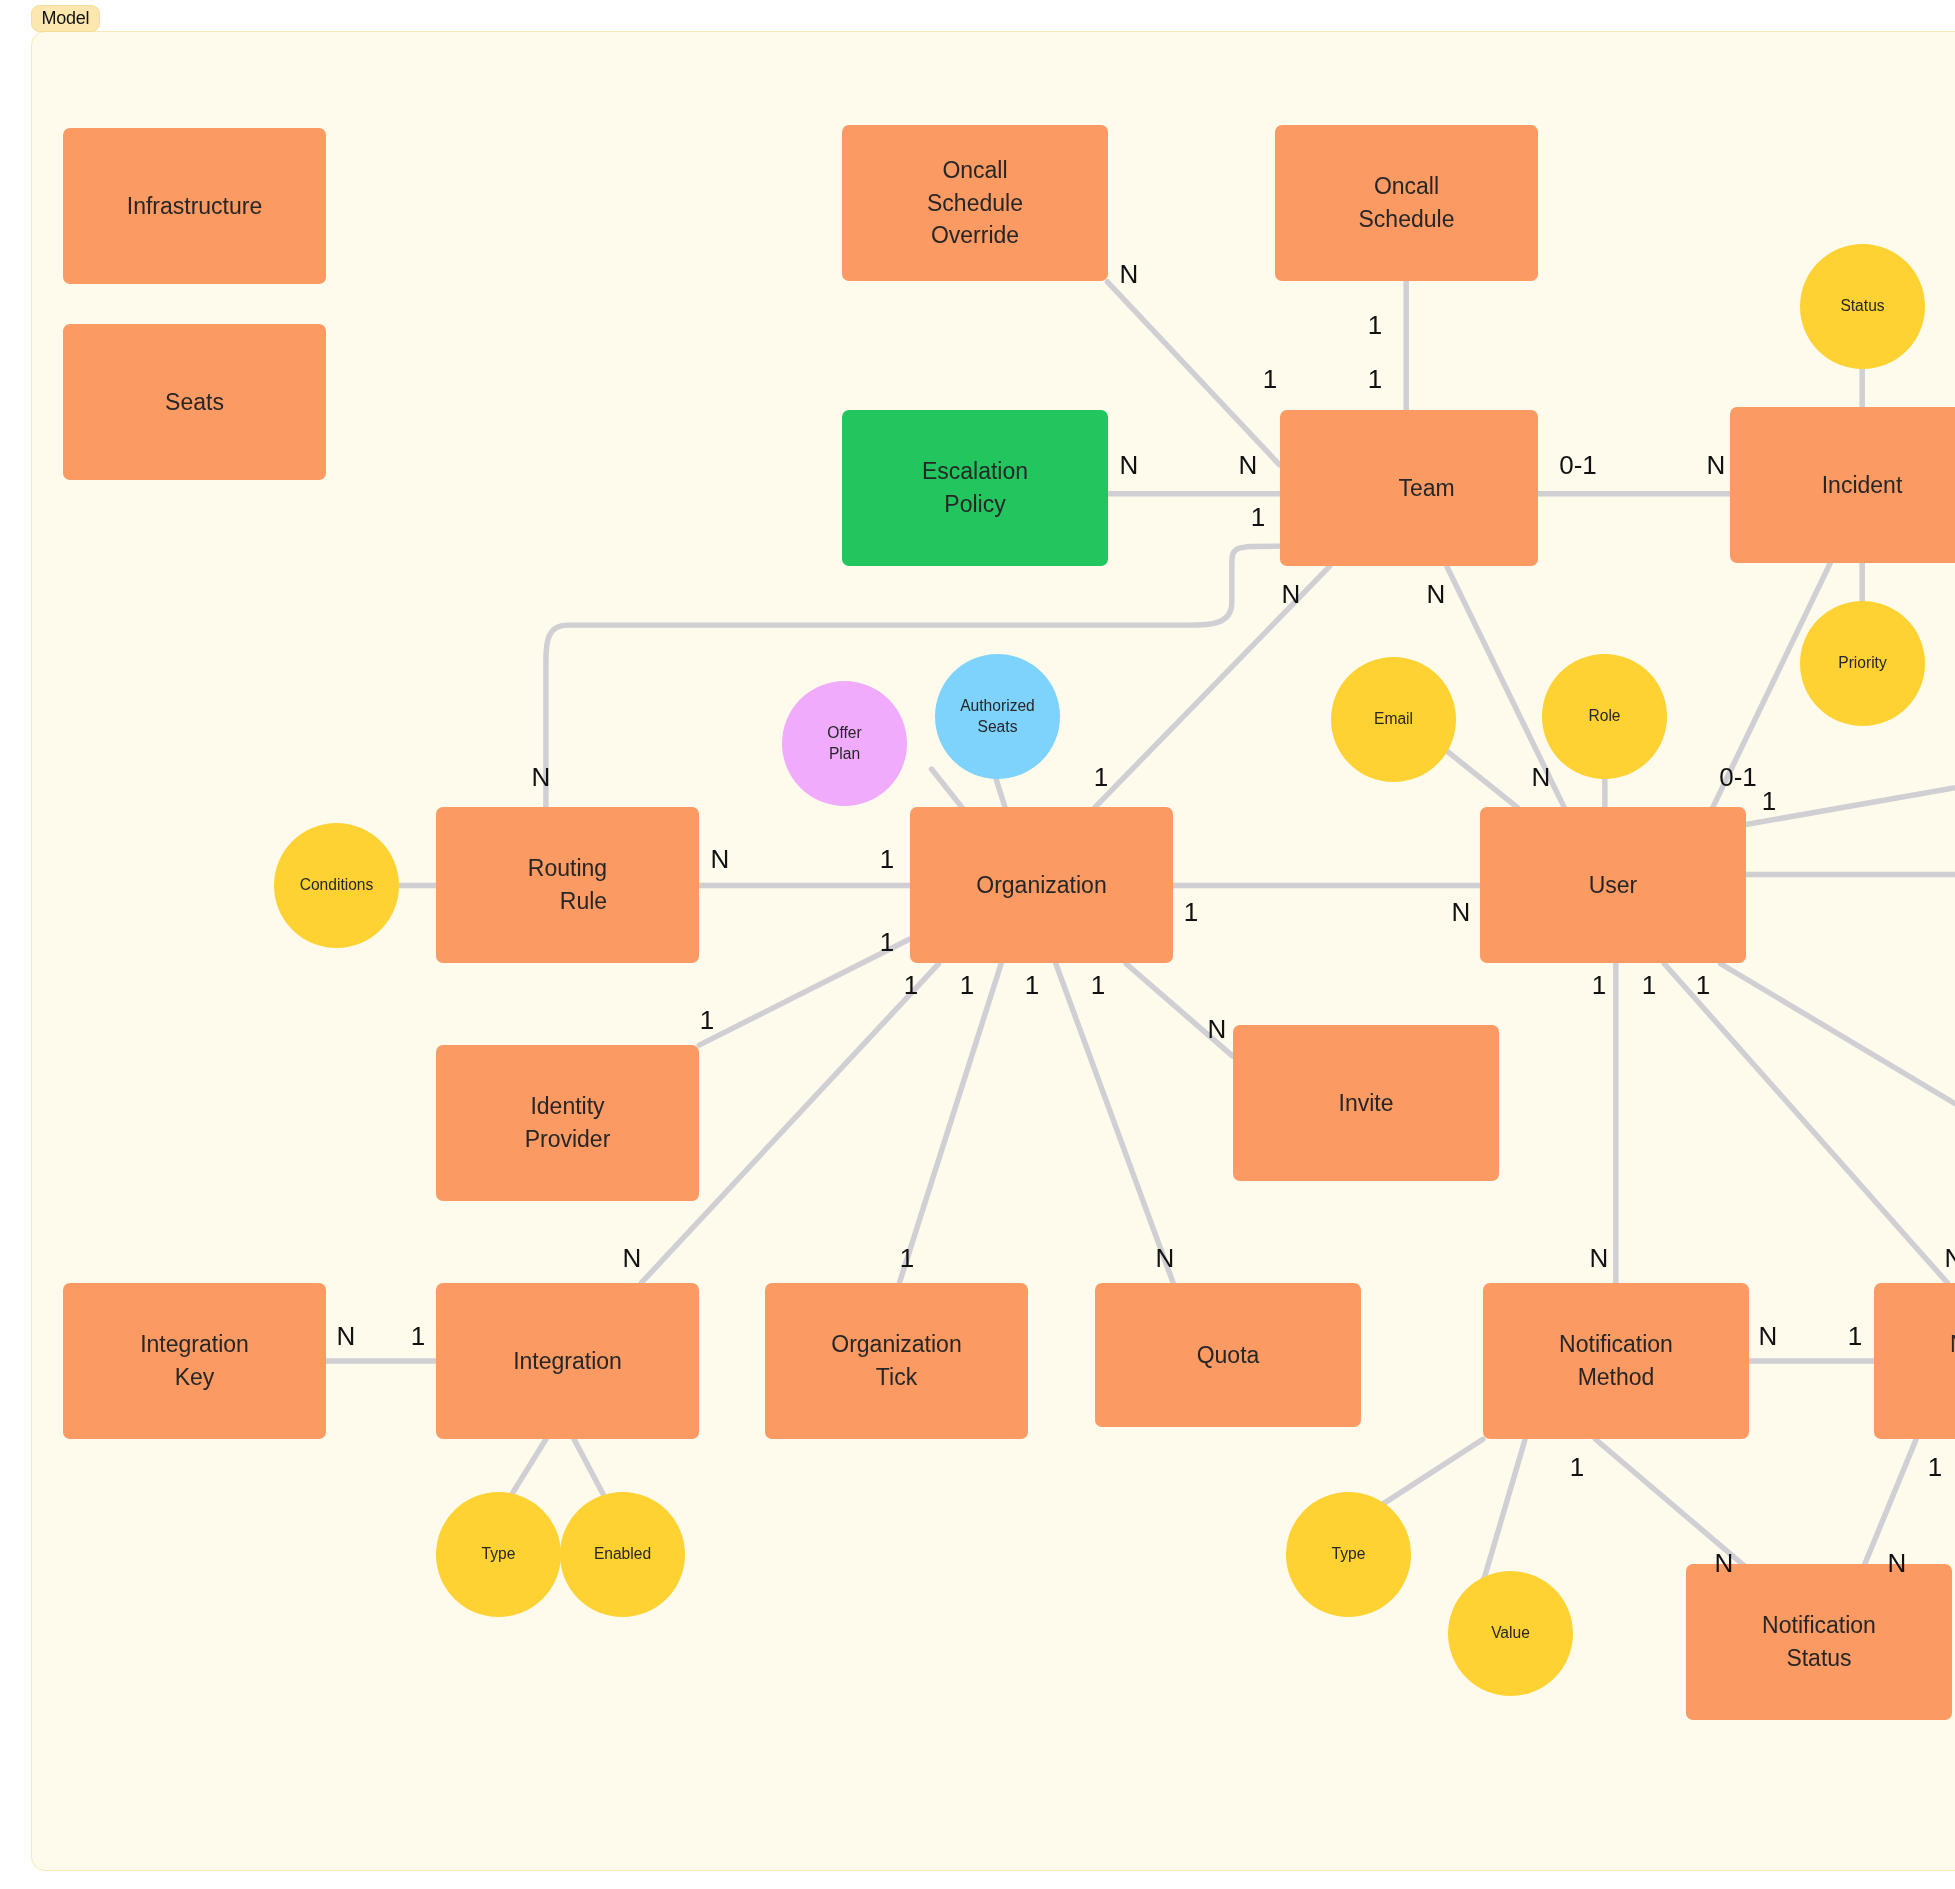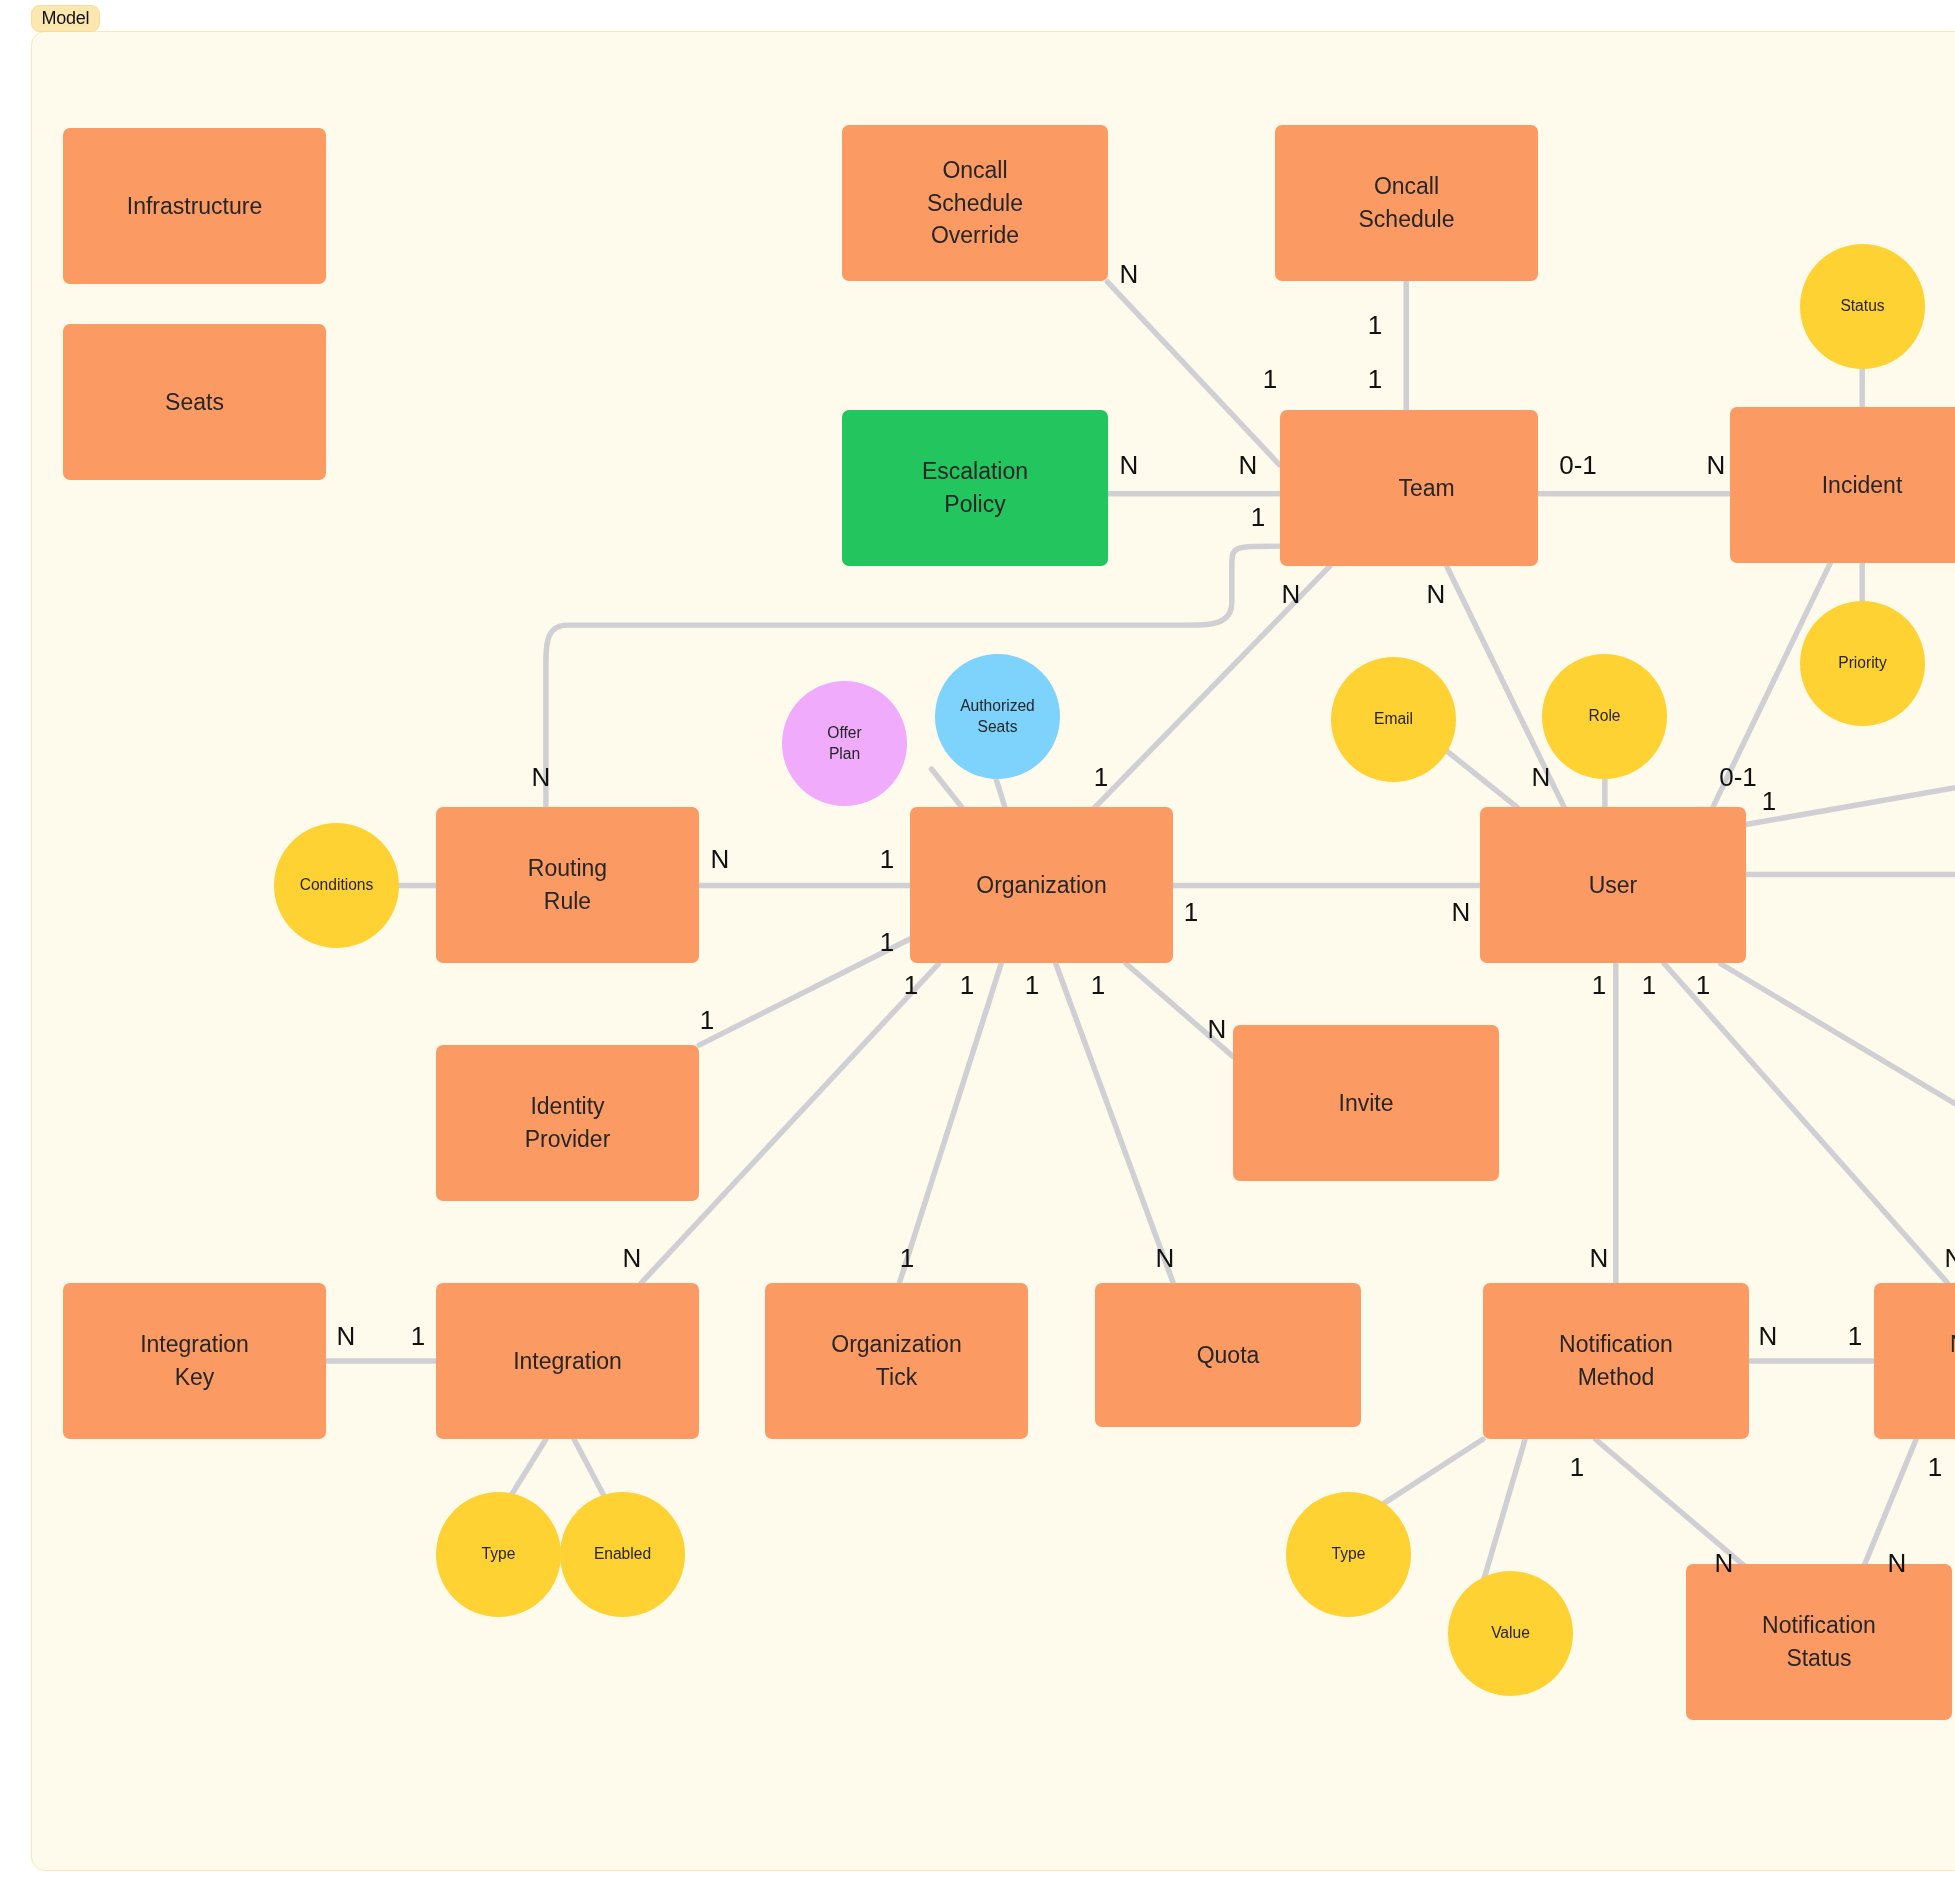--- a/index.html
+++ b/index.html
@@ -163,21 +163,21 @@
         <span style="white-space: pre-line;">Escalation
 Policy</span>
       </div>
       <div class="entity" style="left: 1280px; top: 410px; width: 258px; height: 156px; background: rgb(251, 154, 98);">
         <span style="white-space: pre-line; margin-left: 35px;">Team</span>
       </div>
       <div class="entity" style="left: 1730px; top: 407px; width: 264px; height: 156px; background: rgb(251, 154, 98);">
         <span style="white-space: pre-line;">Incident</span>
       </div>
       <div class="entity" style="left: 436px; top: 807px; width: 263px; height: 156px; background: rgb(251, 154, 98);">
-        <span style="white-space: pre-line;">Routing
+        <span style="white-space: pre-line; text-align: right;">Routing
 Rule</span>
       </div>
       <div class="entity" style="left: 910px; top: 807px; width: 263px; height: 156px; background: rgb(251, 154, 98);">
         <span style="white-space: pre-line;">Organization</span>
       </div>
       <div class="entity" style="left: 1480px; top: 807px; width: 266px; height: 156px; background: rgb(251, 154, 98);">
         <span style="white-space: pre-line;">User</span>
       </div>
       <div class="entity" style="left: 436px; top: 1045px; width: 263px; height: 156px; background: rgb(251, 154, 98);">
         <span style="white-space: pre-line;">Identity

